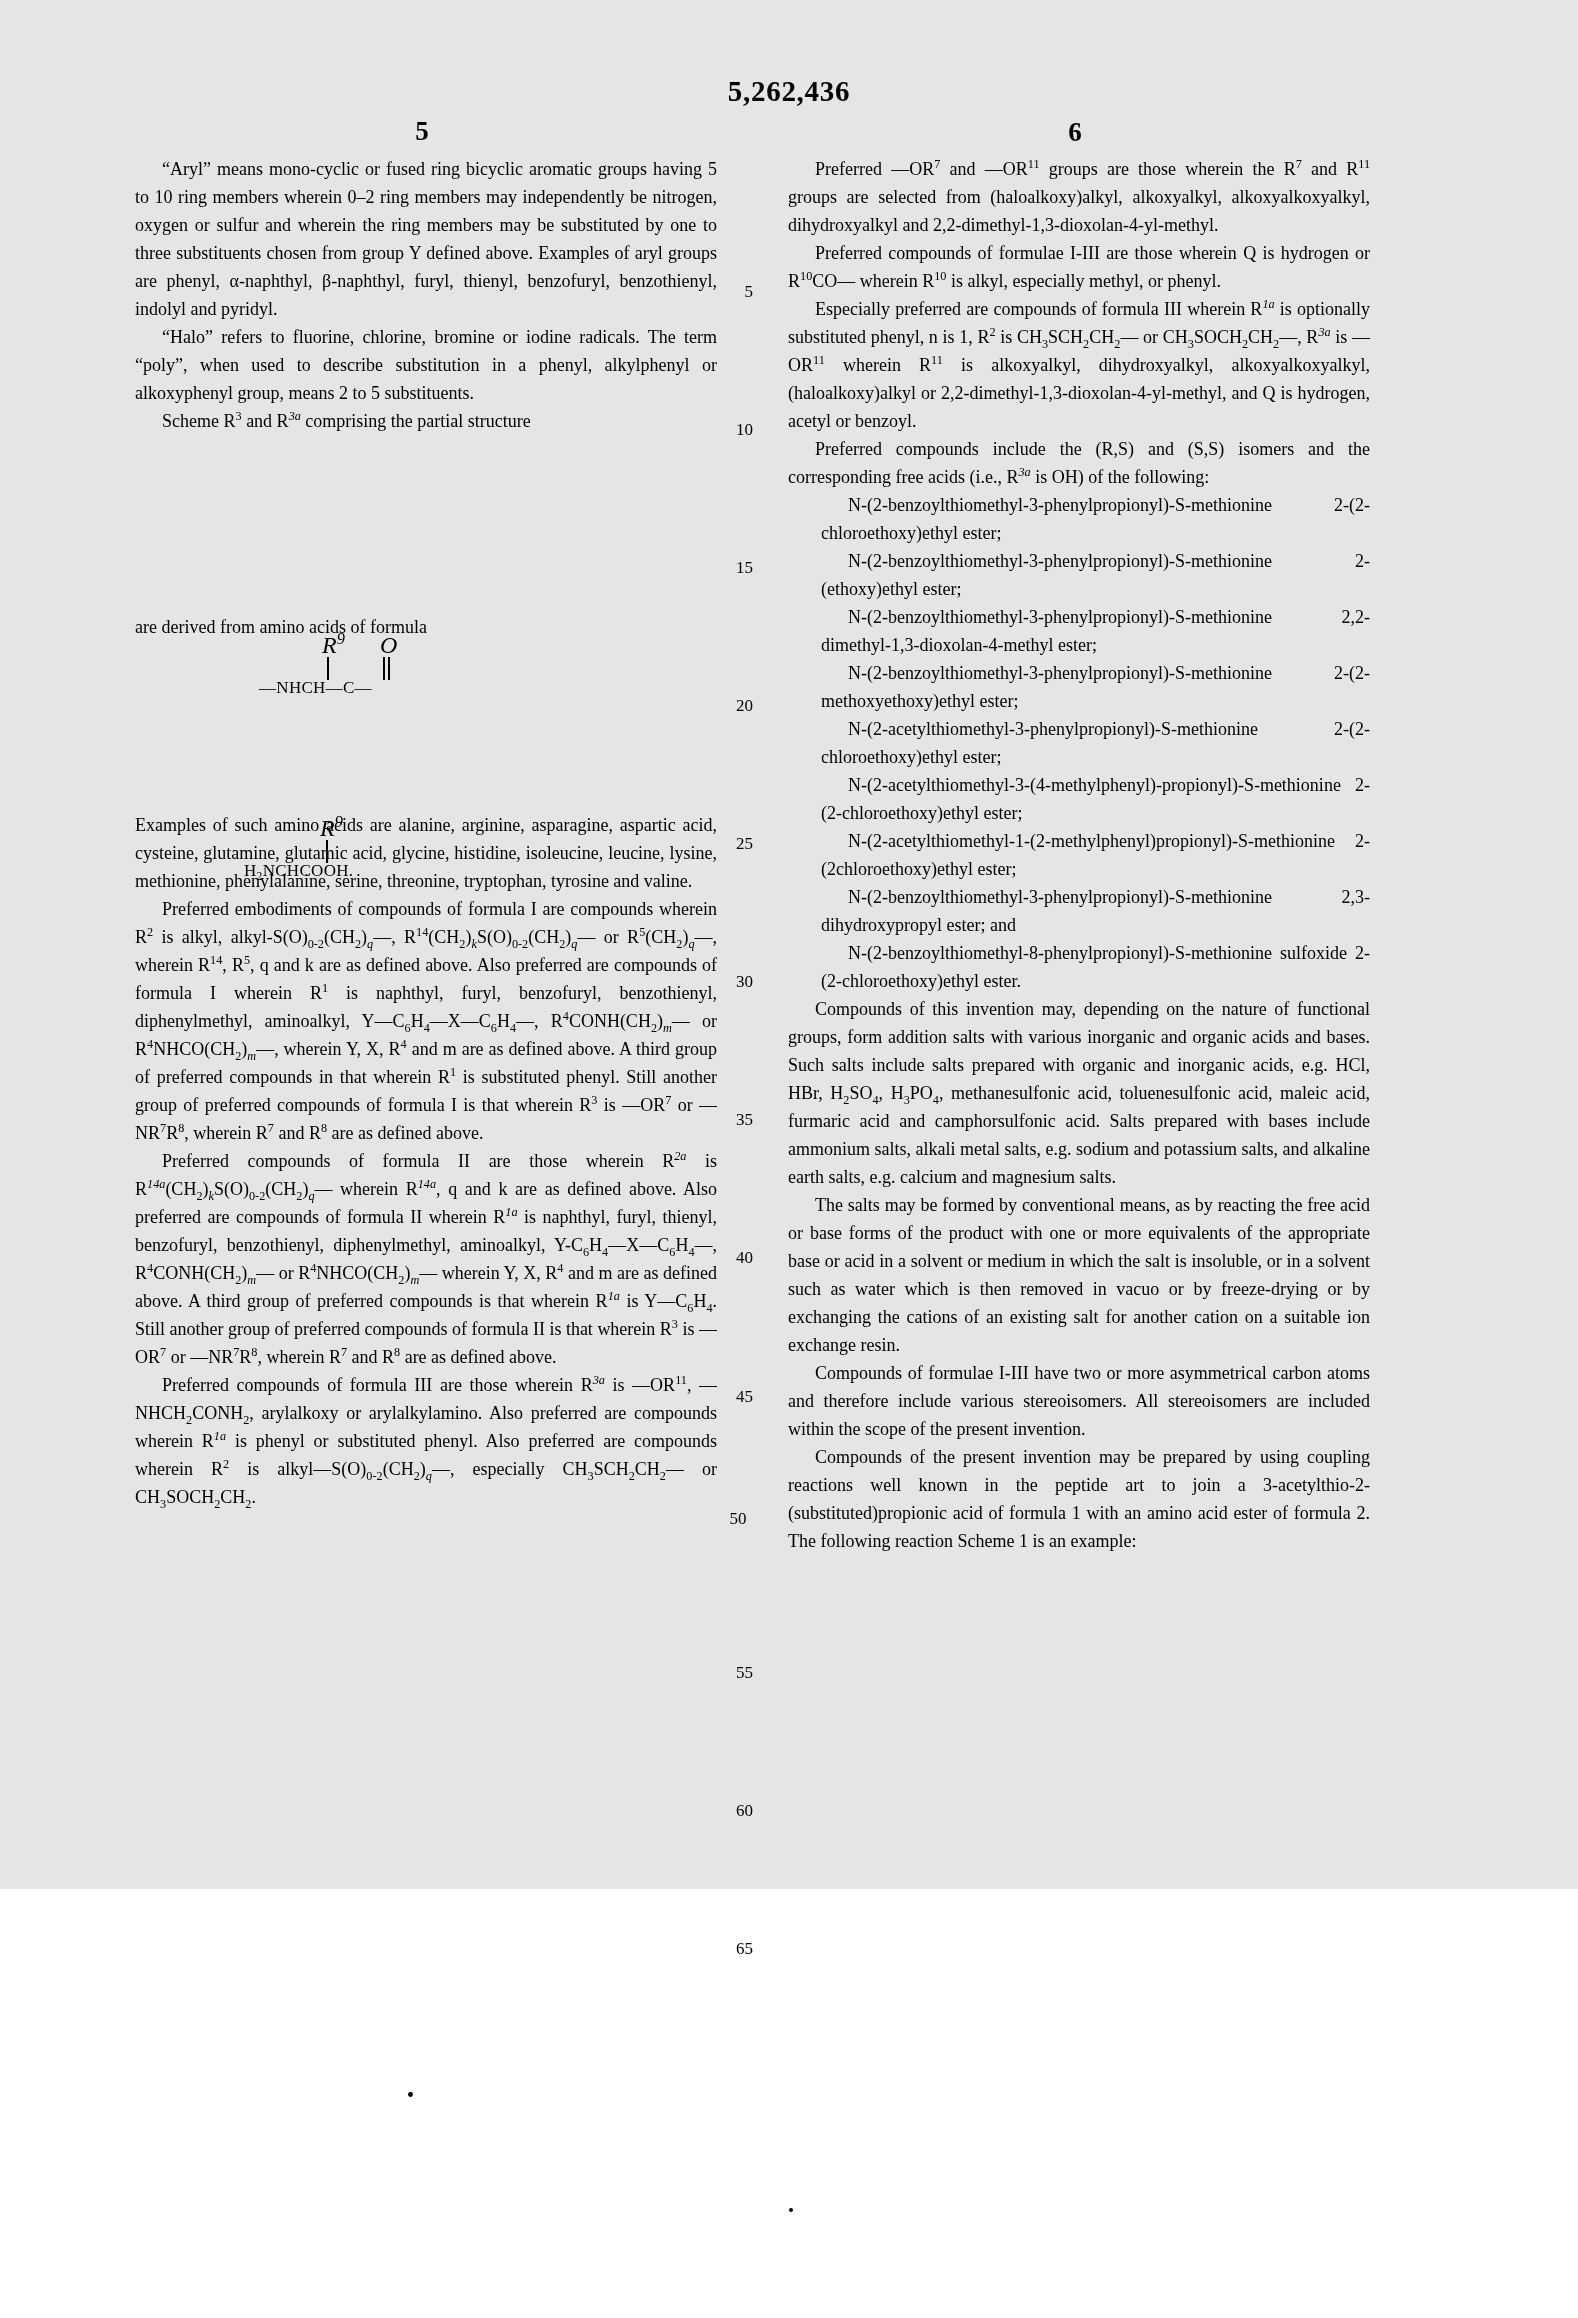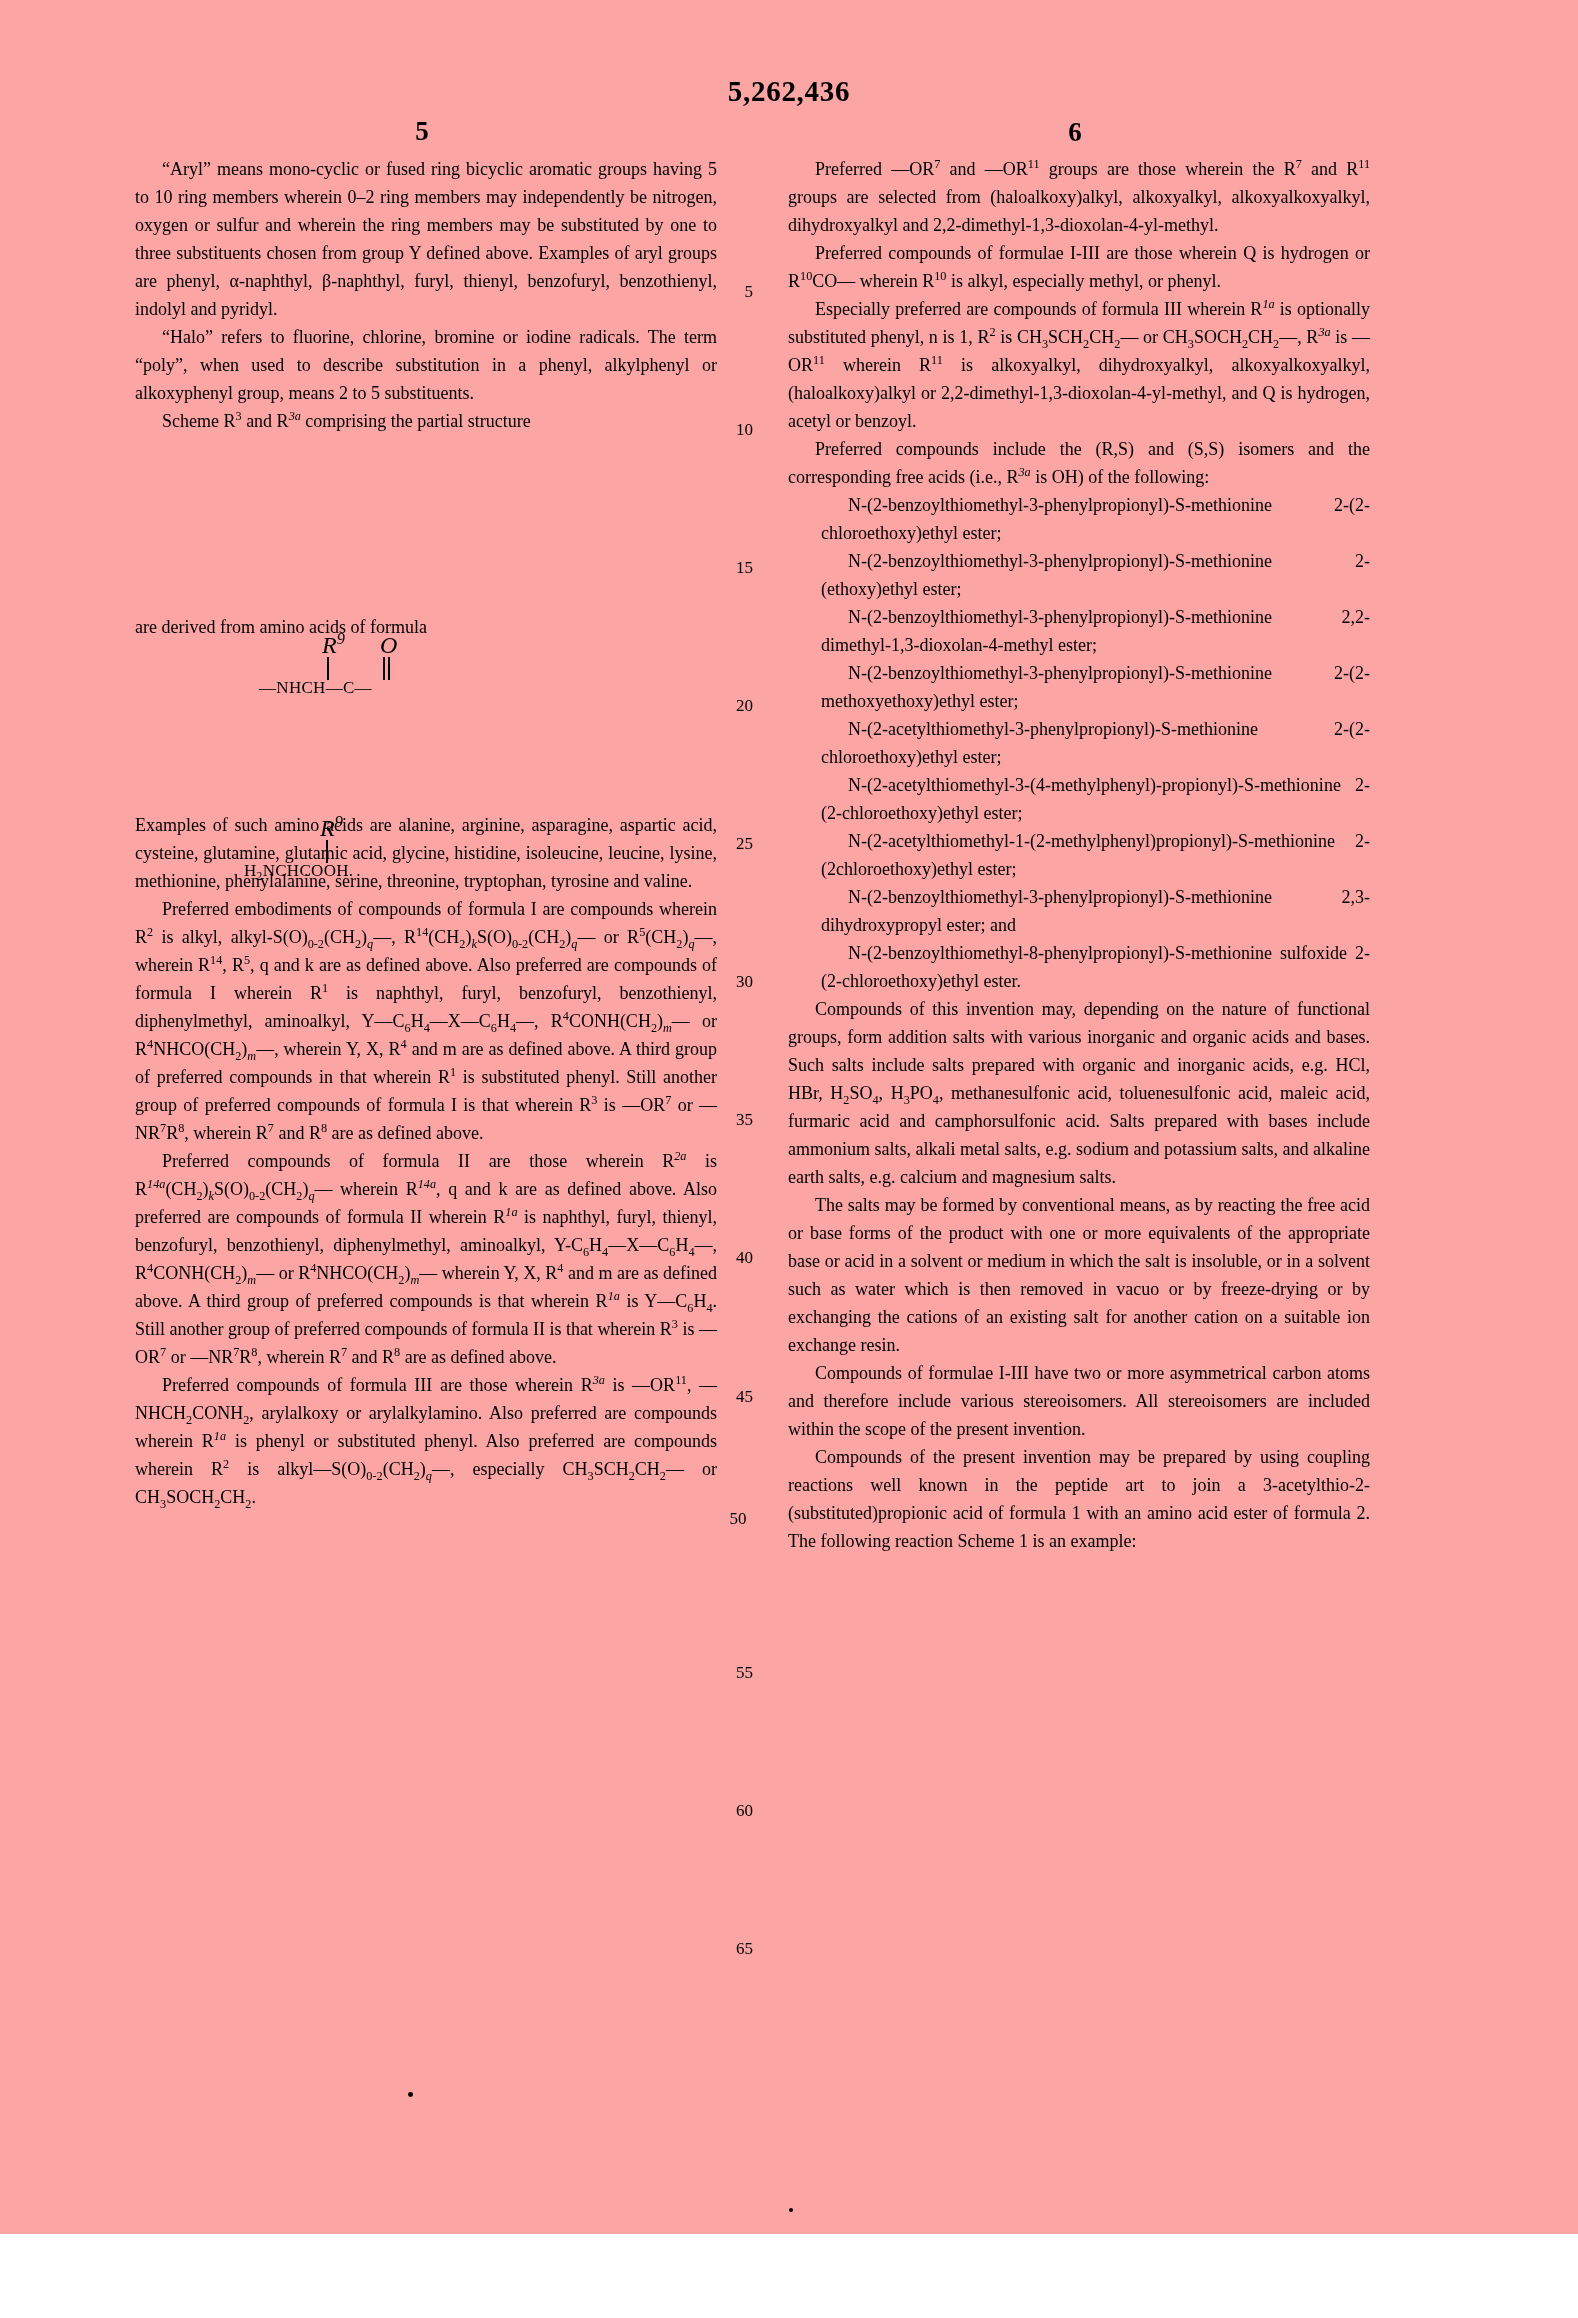--- a/index.html
+++ b/index.html
@@ -13,22 +13,22 @@
     font-family: "Liberation Serif", "DejaVu Serif", serif;
     color: #000000;
     position: relative;
     overflow: hidden;
   }
 
   .page {
     position: absolute;
     left: 0; top: 0;
     width: 1578px;
-    height: 2234px;
-    background: #fca5a5;
+    height: 1889px;
+    background: #e5e5e5;
   }
 
   
   .header {
     position: absolute;
     left: 0;
     top: 75px;
     width: 1578px;
     height: 82px;
   }

